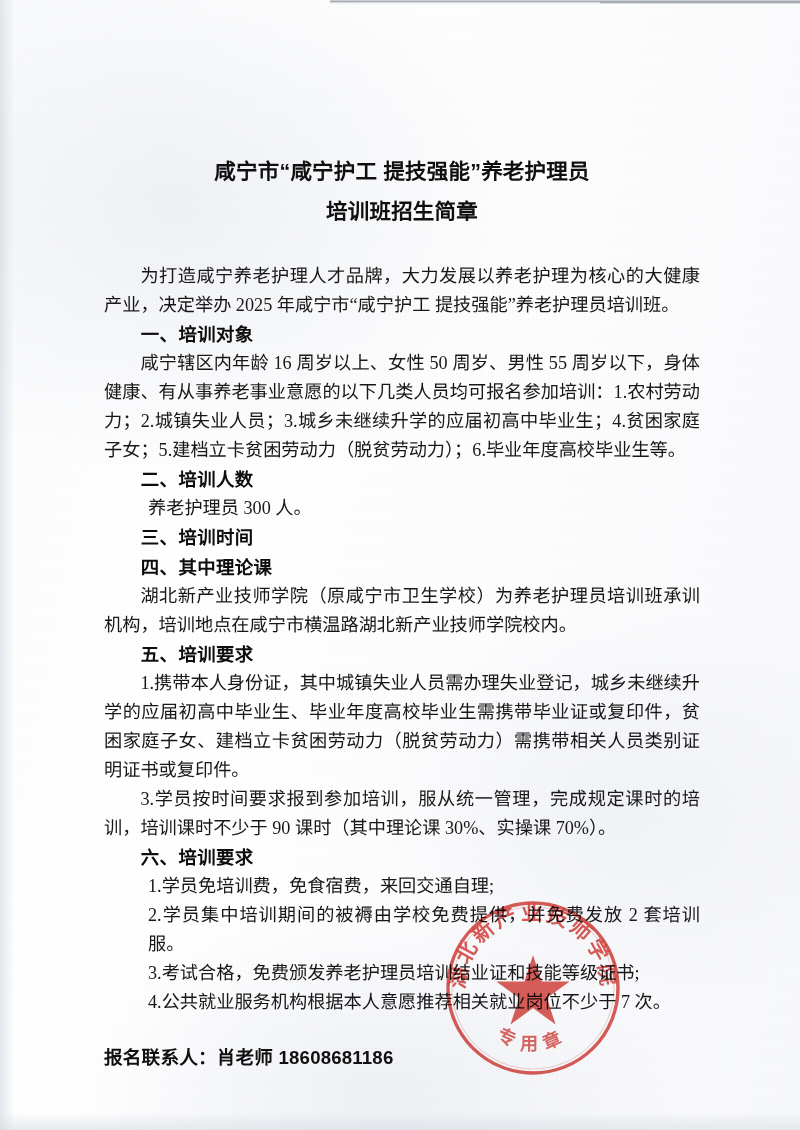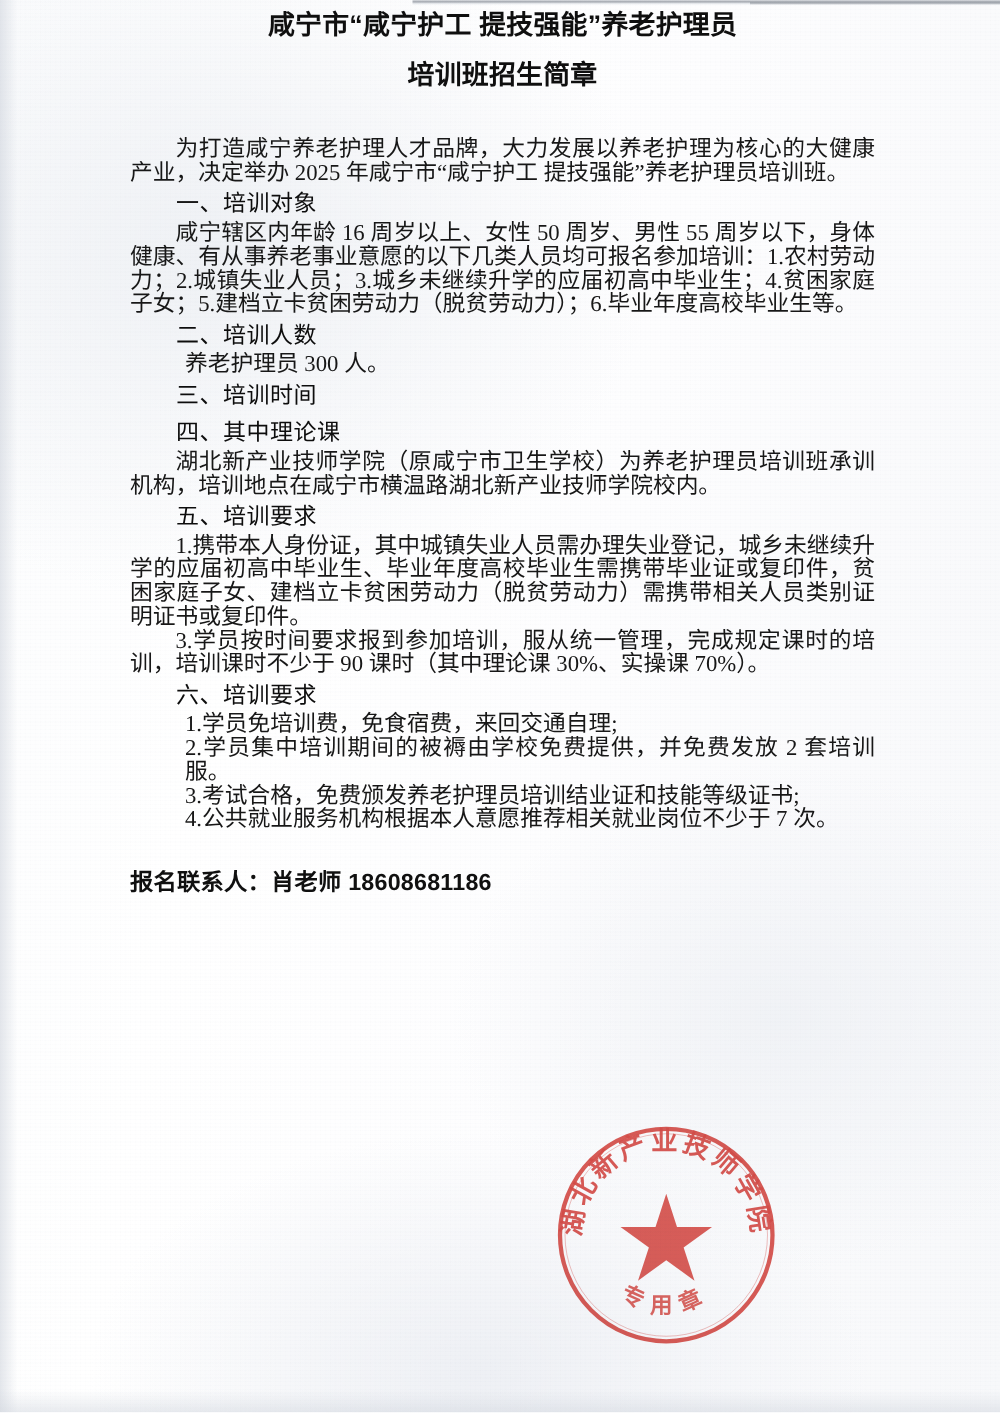--- a/index.html
+++ b/index.html
@@ -74,48 +74,49 @@
     position: absolute;
     left: 104px;
     top: 0;
     width: 596px;
     z-index: 3;
   }
 
   
   .doc-title {
     margin: 0;
+    padding-top: 152px;
     text-align: center;
     font-family: "Liberation Sans", "DejaVu Sans", sans-serif;
     font-weight: bold;
     font-size: 21.5px;
     line-height: 40px;
     letter-spacing: .2px;
     color: #0f0f0f;
   }
   .doc-title .line2 { display: block; font-family: Liberation Serif, serif; }
 
   
   .body-block { margin-top: 30px; }
 
   p.para {
     margin: 0;
     font-size: 18.2px;
-    line-height: 19px;
+    line-height: 29px;
     text-align: justify;
     text-justify: inter-character;
     color: #171717;
     text-indent: 2em;
   }
   p.para.noindent { text-indent: 0; margin-left: 44px; }
 
   h2.section {
     margin: 0;
     font-family: "Liberation Sans", "DejaVu Sans", sans-serif;
-    font-weight: normal;
+    font-weight: bold;
     font-size: 18.4px;
     line-height: 29.2px;
     text-indent: 2em;
     color: #0d0d0d;
     letter-spacing: .4px;
   }
 
   
   .footer-block {
     margin-top: 27px;

